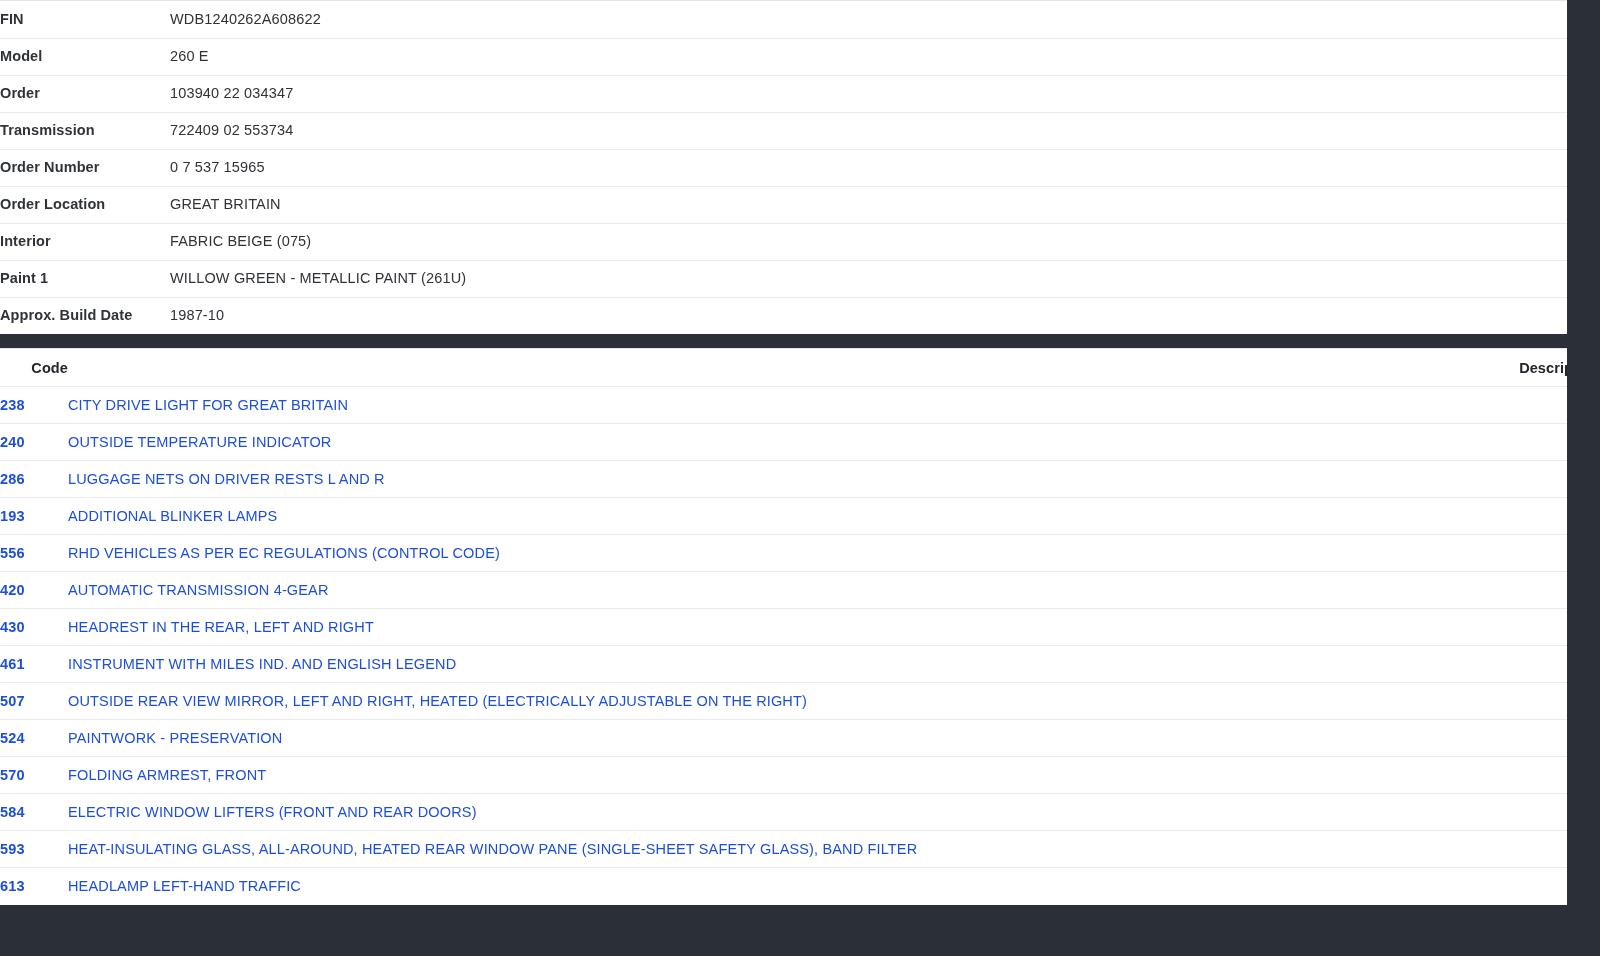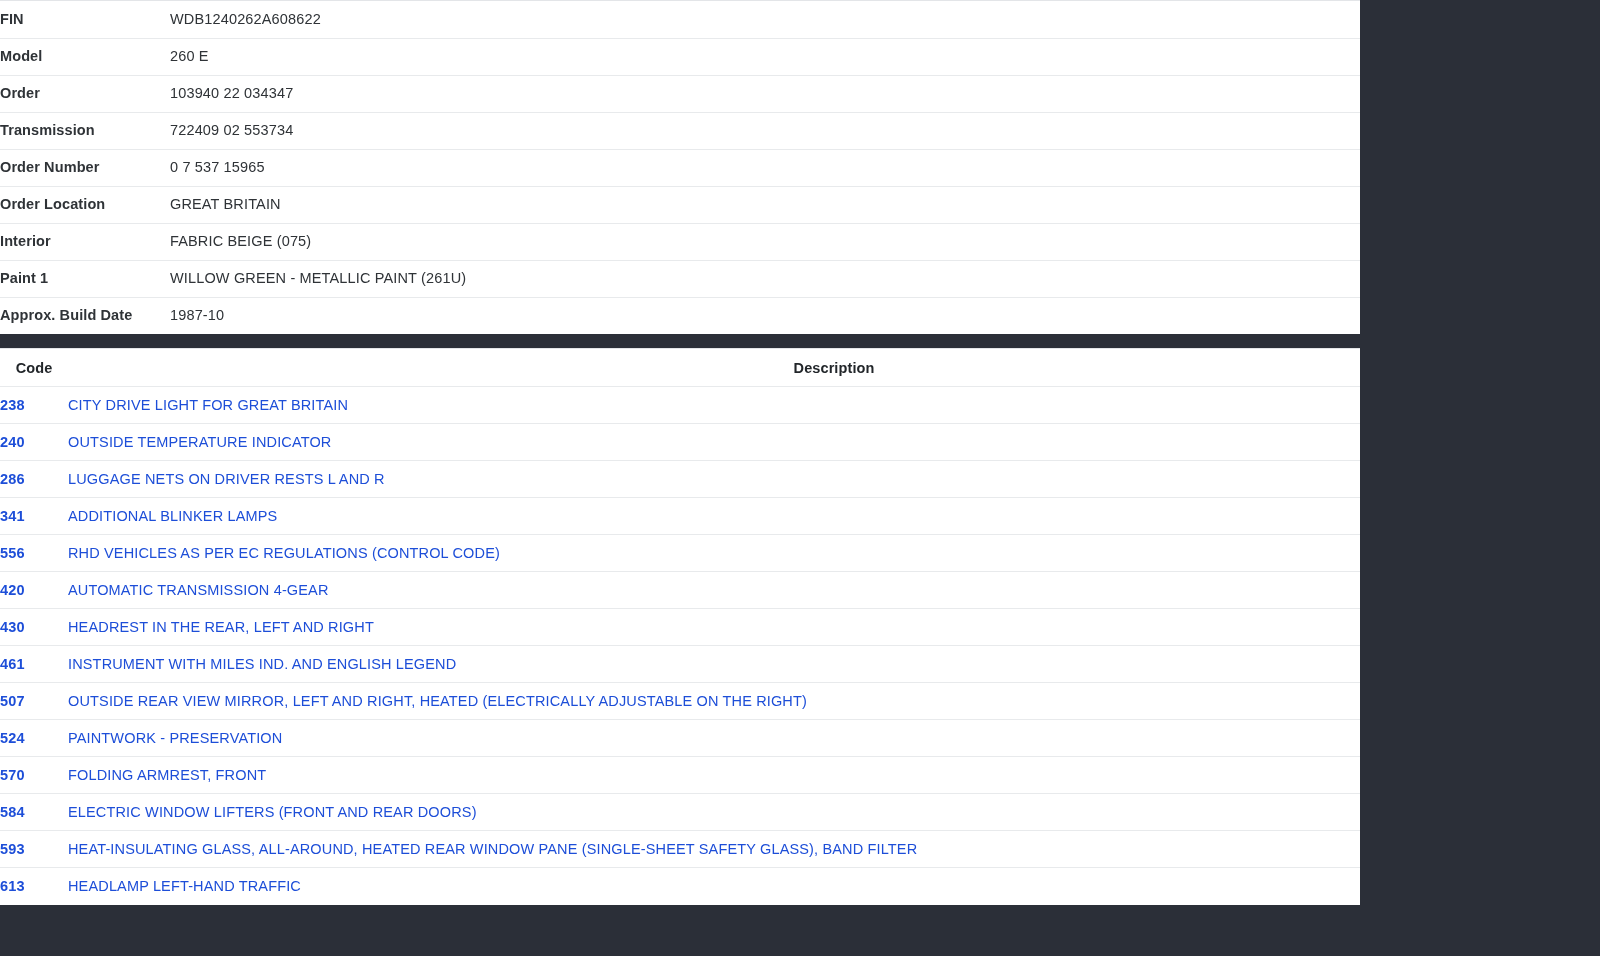--- a/index.html
+++ b/index.html
@@ -3,21 +3,21 @@
 <meta charset="utf-8">
 <style>
   html, body {
     margin: 0;
     padding: 0;
     background: #2b2f38;
     font-family: "Liberation Sans", sans-serif;
     -webkit-font-smoothing: antialiased;
   }
   #page {
-    width: 1360px;
+    width: 1567px;
     height: 956px;
     position: relative;
     background: #2b2f38;
     overflow: hidden;
     box-sizing: border-box;
   }
   .card {
     background: #ffffff;
     width: 1600px;
     box-sizing: border-box;
@@ -72,21 +72,21 @@
     border-top: 1px solid #e3e5e8;
   }
   table.codes {
     width: 100%;
     border-collapse: collapse;
   }
   table.codes tr {
     height: 37px;
   }
   table.codes th {
-    text-align: center;
+    text-align: right;
     font-size: 14.5px;
     font-weight: bold;
     color: #22262a;
     border-bottom: 1px solid #e8eaec;
     padding: 0;
     height: 37px;
     vertical-align: middle;
     letter-spacing: 0.1px;
   }
   table.codes td {
@@ -178,21 +178,21 @@
           </tr>
           <tr>
             <td class="cell-code">240</td>
             <td class="cell-desc">OUTSIDE TEMPERATURE INDICATOR</td>
           </tr>
           <tr>
             <td class="cell-code">286</td>
             <td class="cell-desc">LUGGAGE NETS ON DRIVER RESTS L AND R</td>
           </tr>
           <tr>
-            <td class="cell-code">341</td>
+            <td class="cell-code">193</td>
             <td class="cell-desc">ADDITIONAL BLINKER LAMPS</td>
           </tr>
           <tr>
             <td class="cell-code">556</td>
             <td class="cell-desc">RHD VEHICLES AS PER EC REGULATIONS (CONTROL CODE)</td>
           </tr>
           <tr>
             <td class="cell-code">420</td>
             <td class="cell-desc">AUTOMATIC TRANSMISSION 4-GEAR</td>
           </tr>

